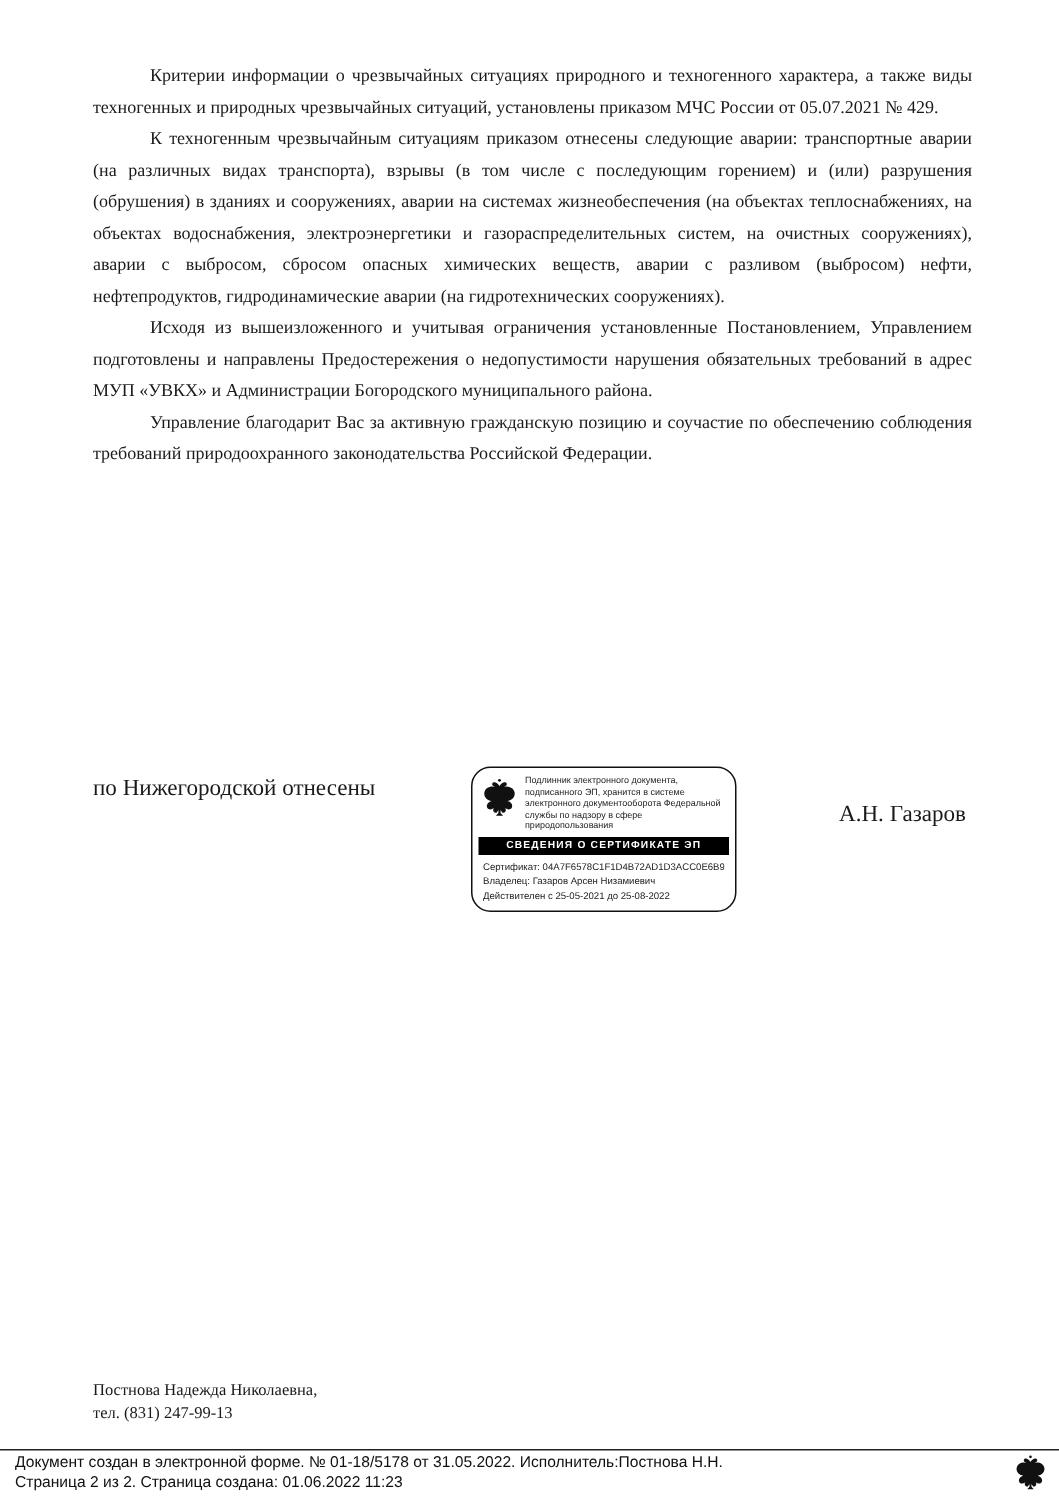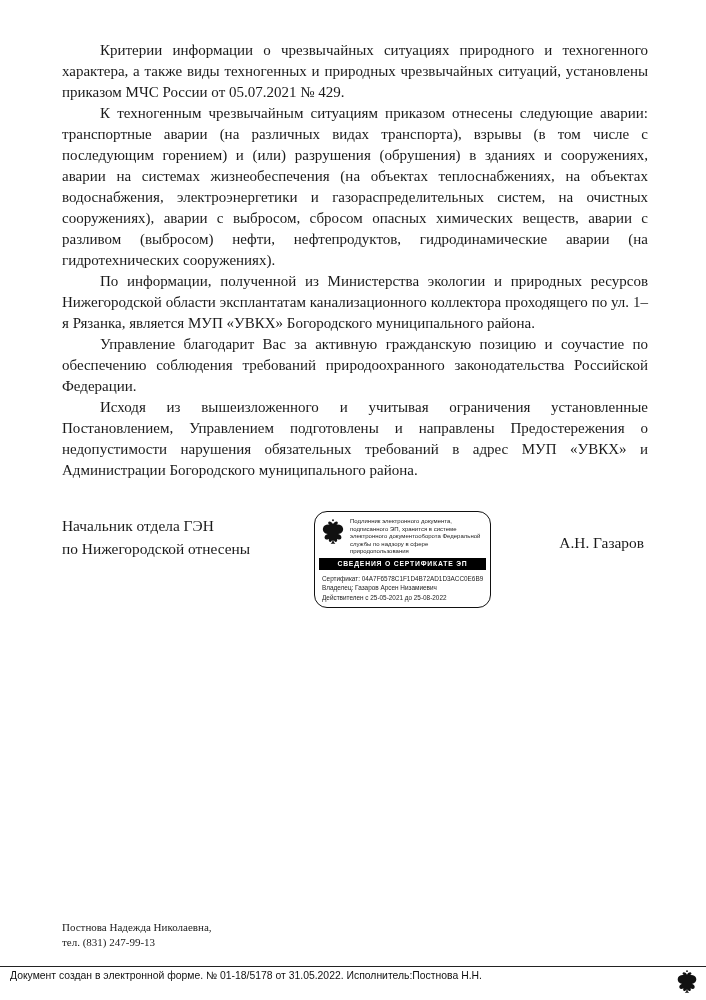--- a/index.html
+++ b/index.html
@@ -8,21 +8,21 @@
     width:706px;height:1000px;
     margin:0 auto;
     background:#ffffff;
     font-family:"Liberation Serif","DejaVu Serif",serif;
     color:#1a1a1a;
     overflow:hidden;
   }
   
   .body-text{
     position:absolute;left:62px;top:40px;width:586px;
-    font-size:15px;line-height:21px;
+    font-size:12px;line-height:21px;
     text-align:justify;
   }
   .body-text p{margin:0;text-indent:38px;}
 
   
   .sig-left{
     position:absolute;left:62px;top:514px;width:260px;
     font-size:15.4px;line-height:23px;
   }
   .sig-name{
@@ -77,27 +77,25 @@
   svg.eagle{display:block;width:100%;height:100%;fill:#111;}
 </style>
 </head>
 <body>
 
 <div class="page">
 
   <div class="body-text">
     <p>Критерии информации о чрезвычайных ситуациях природного и техногенного характера, а также виды техногенных и природных чрезвычайных ситуаций, установлены приказом МЧС России от 05.07.2021 № 429.</p>
     <p>К техногенным чрезвычайным ситуациям приказом отнесены следующие аварии: транспортные аварии (на различных видах транспорта), взрывы (в том числе с последующим горением) и (или) разрушения (обрушения) в зданиях и сооружениях, аварии на системах жизнеобеспечения (на объектах теплоснабжениях, на объектах водоснабжения, электроэнергетики и газораспределительных систем, на очистных сооружениях), аварии с выбросом, сбросом опасных химических веществ, аварии с разливом (выбросом) нефти, нефтепродуктов, гидродинамические аварии (на гидротехнических сооружениях).</p>
-    <p>По информации, полученной из Министерства экологии и природных ресурсов Нижегородской области эксплантатам канализационного коллектора проходящего по ул. 1–я Рязанка, является МУП «УВКХ» Богородского муниципального района.</p>
+    <p>Исходя из вышеизложенного и учитывая ограничения установленные Постановлением, Управлением подготовлены и направлены Предостережения о недопустимости нарушения обязательных требований в адрес МУП «УВКХ» и Администрации Богородского муниципального района.</p>
     <p>Управление благодарит Вас за активную гражданскую позицию и соучастие по обеспечению соблюдения требований природоохранного законодательства Российской Федерации.</p>
-    <p>Исходя из вышеизложенного и учитывая ограничения установленные Постановлением, Управлением подготовлены и направлены Предостережения о недопустимости нарушения обязательных требований в адрес МУП «УВКХ» и Администрации Богородского муниципального района.</p>
   </div>
 
   <div class="sig-left">
-    <div>Начальник отдела ГЭН</div>
     <div>по Нижегородской отнесены</div>
   </div>
   <div class="sig-name">А.Н. Газаров</div>
 
   <div class="stamp">
     <div class="stamp-head">
       <span class="stamp-eagle">
         <svg class="eagle" viewBox="0 0 100 110" xmlns="http://www.w3.org/2000/svg">
           <circle cx="50" cy="6" r="4"></circle>
           <path d="M50 22 C44 10 32 8 30 15 C28 20 34 23 41 25 C26 20 10 26 8 40 C6 52 16 62 28 63 C18 66 12 74 16 82 C19 88 28 88 34 83 C30 90 34 98 42 96 L47 88 L47 97 L40 104 L60 104 L53 97 L53 88 L58 96 C66 98 70 90 66 83 C72 88 81 88 84 82 C88 74 82 66 72 63 C84 62 94 52 92 40 C90 26 74 20 59 25 C66 23 72 20 70 15 C68 8 56 10 50 22 Z"></path>
@@ -114,20 +112,21 @@
   </div>
 
   <div class="contact">
     <div>Постнова Надежда Николаевна,</div>
     <div>тел. (831) 247-99-13</div>
   </div>
 
   <div class="footer">
     <div class="footer-text">
       <div>Документ создан в электронной форме. № 01-18/5178 от 31.05.2022. Исполнитель:Постнова Н.Н.</div>
+      <div>Страница 2 из 2. Страница создана: 01.06.2022 11:23</div>
     </div>
     <span class="footer-eagle">
       <svg class="eagle" viewBox="0 0 100 110" xmlns="http://www.w3.org/2000/svg">
         <circle cx="50" cy="6" r="4"></circle>
         <path d="M50 22 C44 10 32 8 30 15 C28 20 34 23 41 25 C26 20 10 26 8 40 C6 52 16 62 28 63 C18 66 12 74 16 82 C19 88 28 88 34 83 C30 90 34 98 42 96 L47 88 L47 97 L40 104 L60 104 L53 97 L53 88 L58 96 C66 98 70 90 66 83 C72 88 81 88 84 82 C88 74 82 66 72 63 C84 62 94 52 92 40 C90 26 74 20 59 25 C66 23 72 20 70 15 C68 8 56 10 50 22 Z"></path>
       </svg>
     </span>
   </div>
 
 </div>

